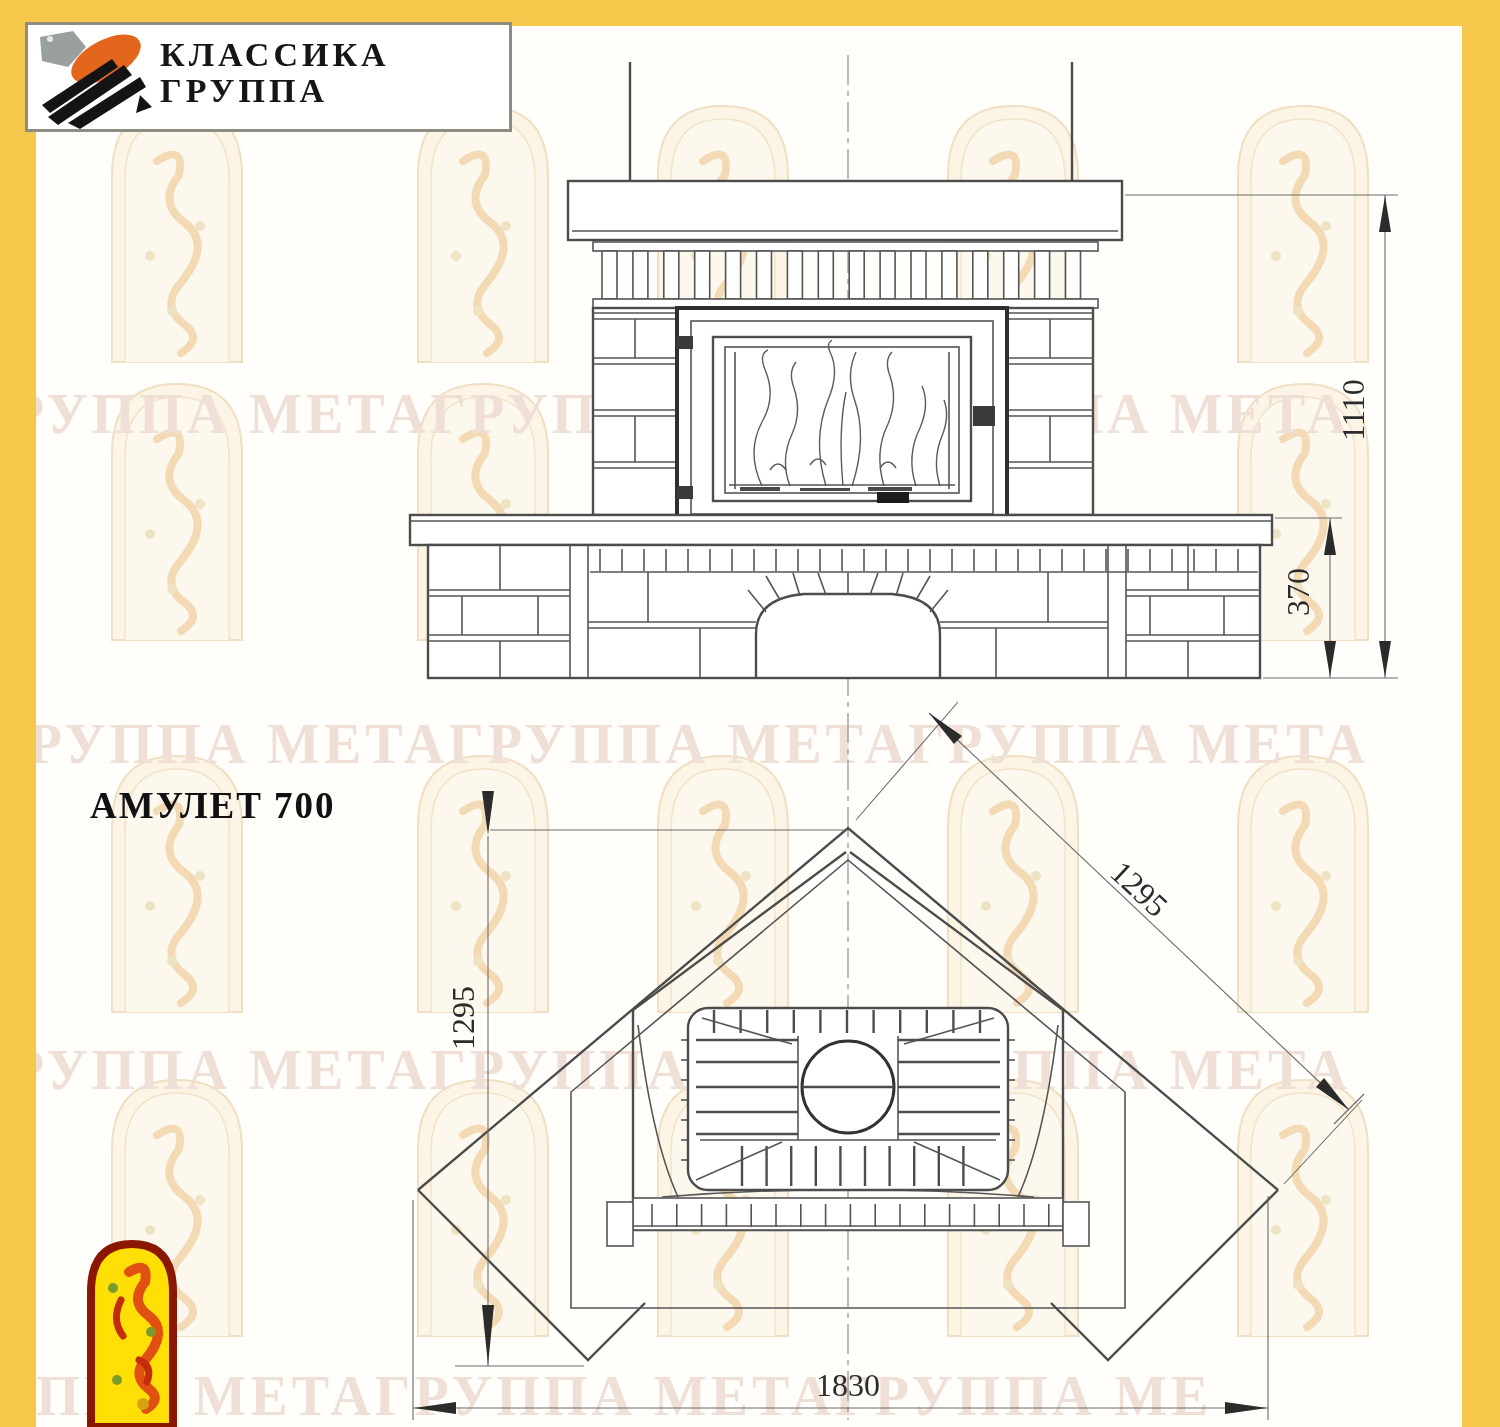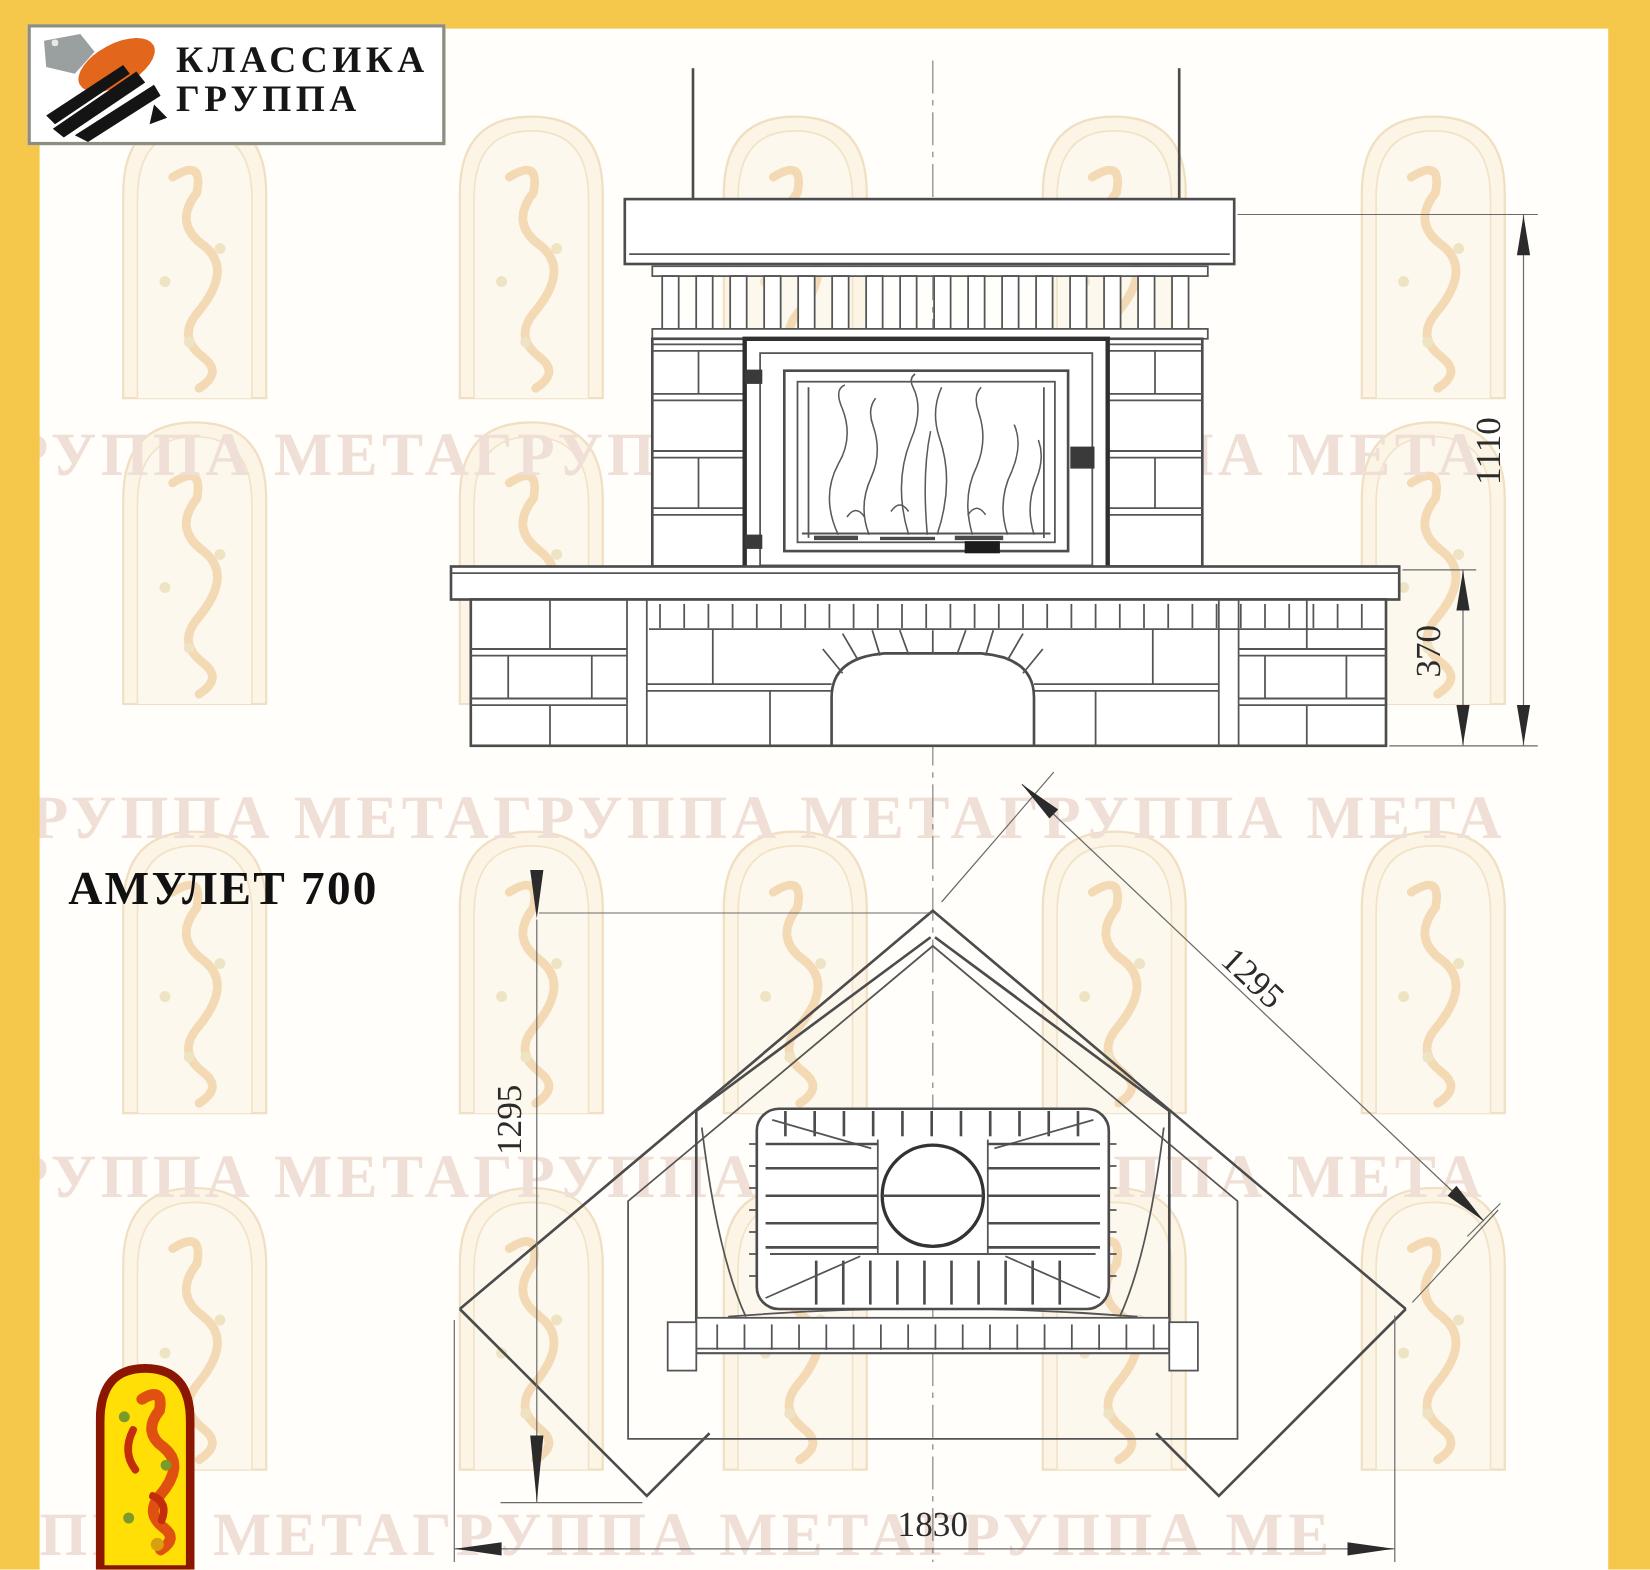--- a/index.html
+++ b/index.html
@@ -29,34 +29,34 @@
   .lnH{stroke:#2f2f2f;fill:none;stroke-width:4;}
   .wfill{fill:#ffffff;}
   .dim{stroke:#6a6a6a;stroke-width:1.1;fill:none;}
   .dimtxt{fill:#2b2b2b;font-family:"Liberation Serif",serif;font-size:32px;}
   .arrow{fill:#2b2b2b;stroke:none;}
   .cl{stroke:#8f8f8f;stroke-width:1.2;fill:none;stroke-dasharray:30 6 5 6;}
   .flame{stroke:#5a5a5a;stroke-width:1.4;fill:none;}
 
   
   #logo-box{
-    position:absolute;left:25px;top:22px;width:380px;height:110px;
+    position:absolute;left:25px;top:22px;width:487px;height:110px;
     background:#ffffff;border:3px solid #8e8e80;z-index:40;
     box-sizing:border-box;
   }
   #logo-text{
     position:absolute;left:132px;top:12px;
     font-family:"Liberation Serif",serif;font-weight:bold;color:#161616;
     font-size:34px;line-height:36px;letter-spacing:4px;
   }
   
   #title{
-    position:absolute;left:62px;top:784px;z-index:20;
+    position:absolute;left:90px;top:784px;z-index:20;
     font-family:"Liberation Serif",serif;font-weight:bold;
-    font-size:43px;letter-spacing:2px;color:#111;
+    font-size:37px;letter-spacing:2px;color:#111;
   }
   
   #badge{position:absolute;left:87px;top:1240px;z-index:40;}
 </style>
 </head>
 <body>
 
 <svg id="watermark" width="1500" height="1427" viewBox="0 0 1500 1427">
   <g id="wm-arches">
       <path d="M112,362 L112,176 Q112,106 177,106 Q242,106 242,176 L242,362 Z" fill="#fcf4e4" stroke="#f0dfc2" stroke-width="2"></path>

